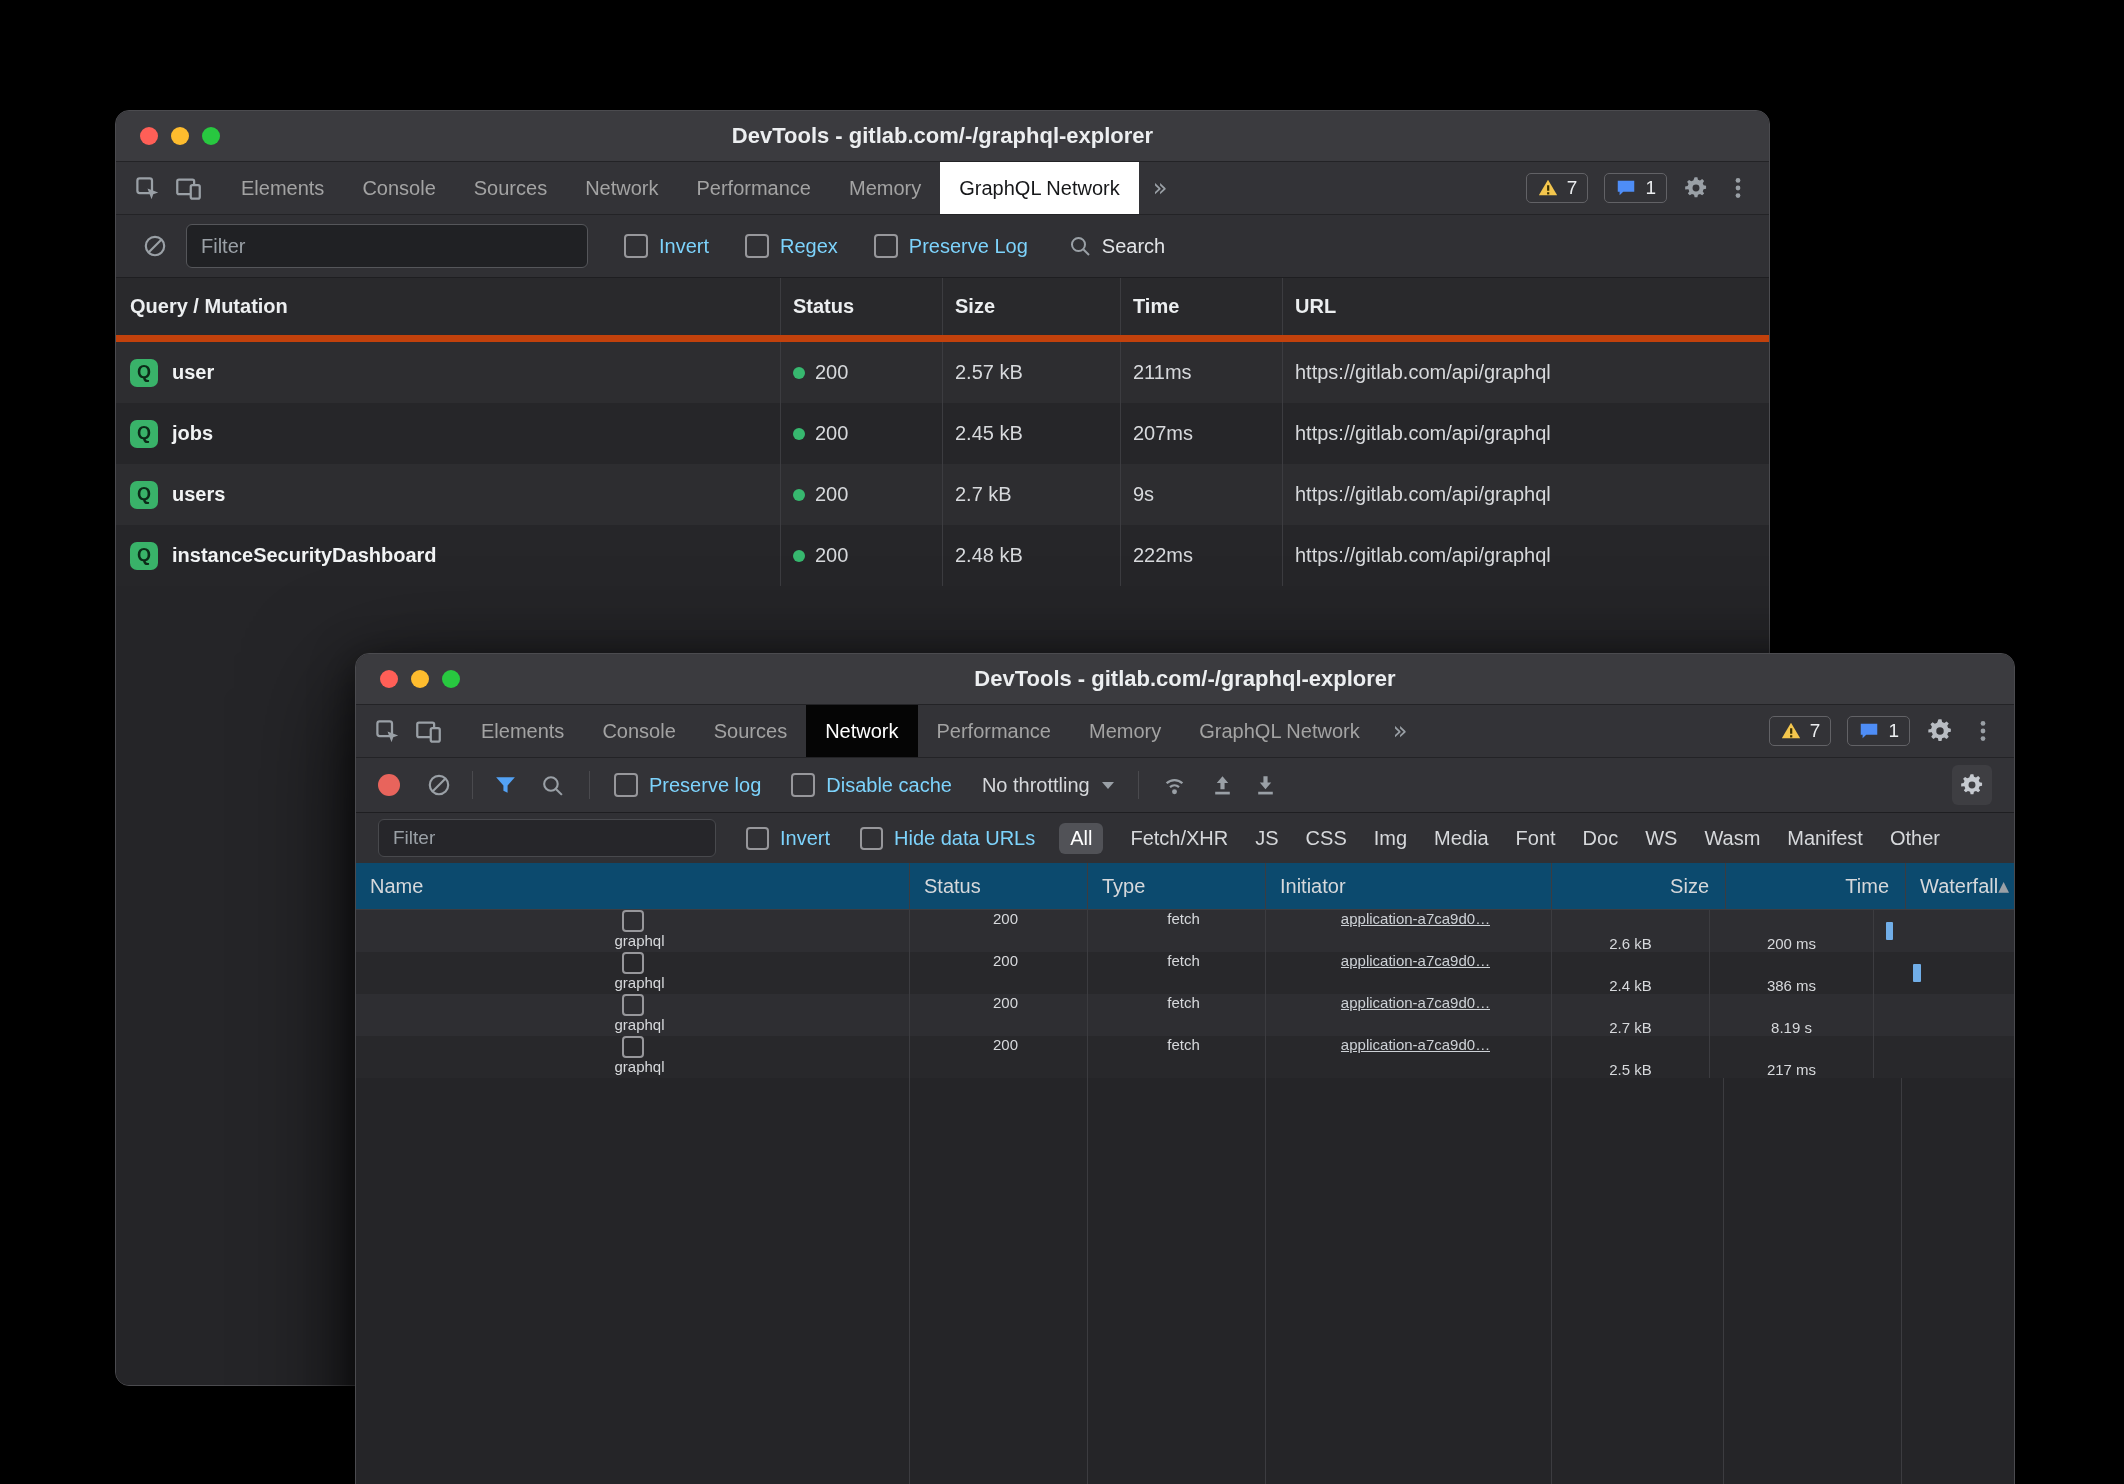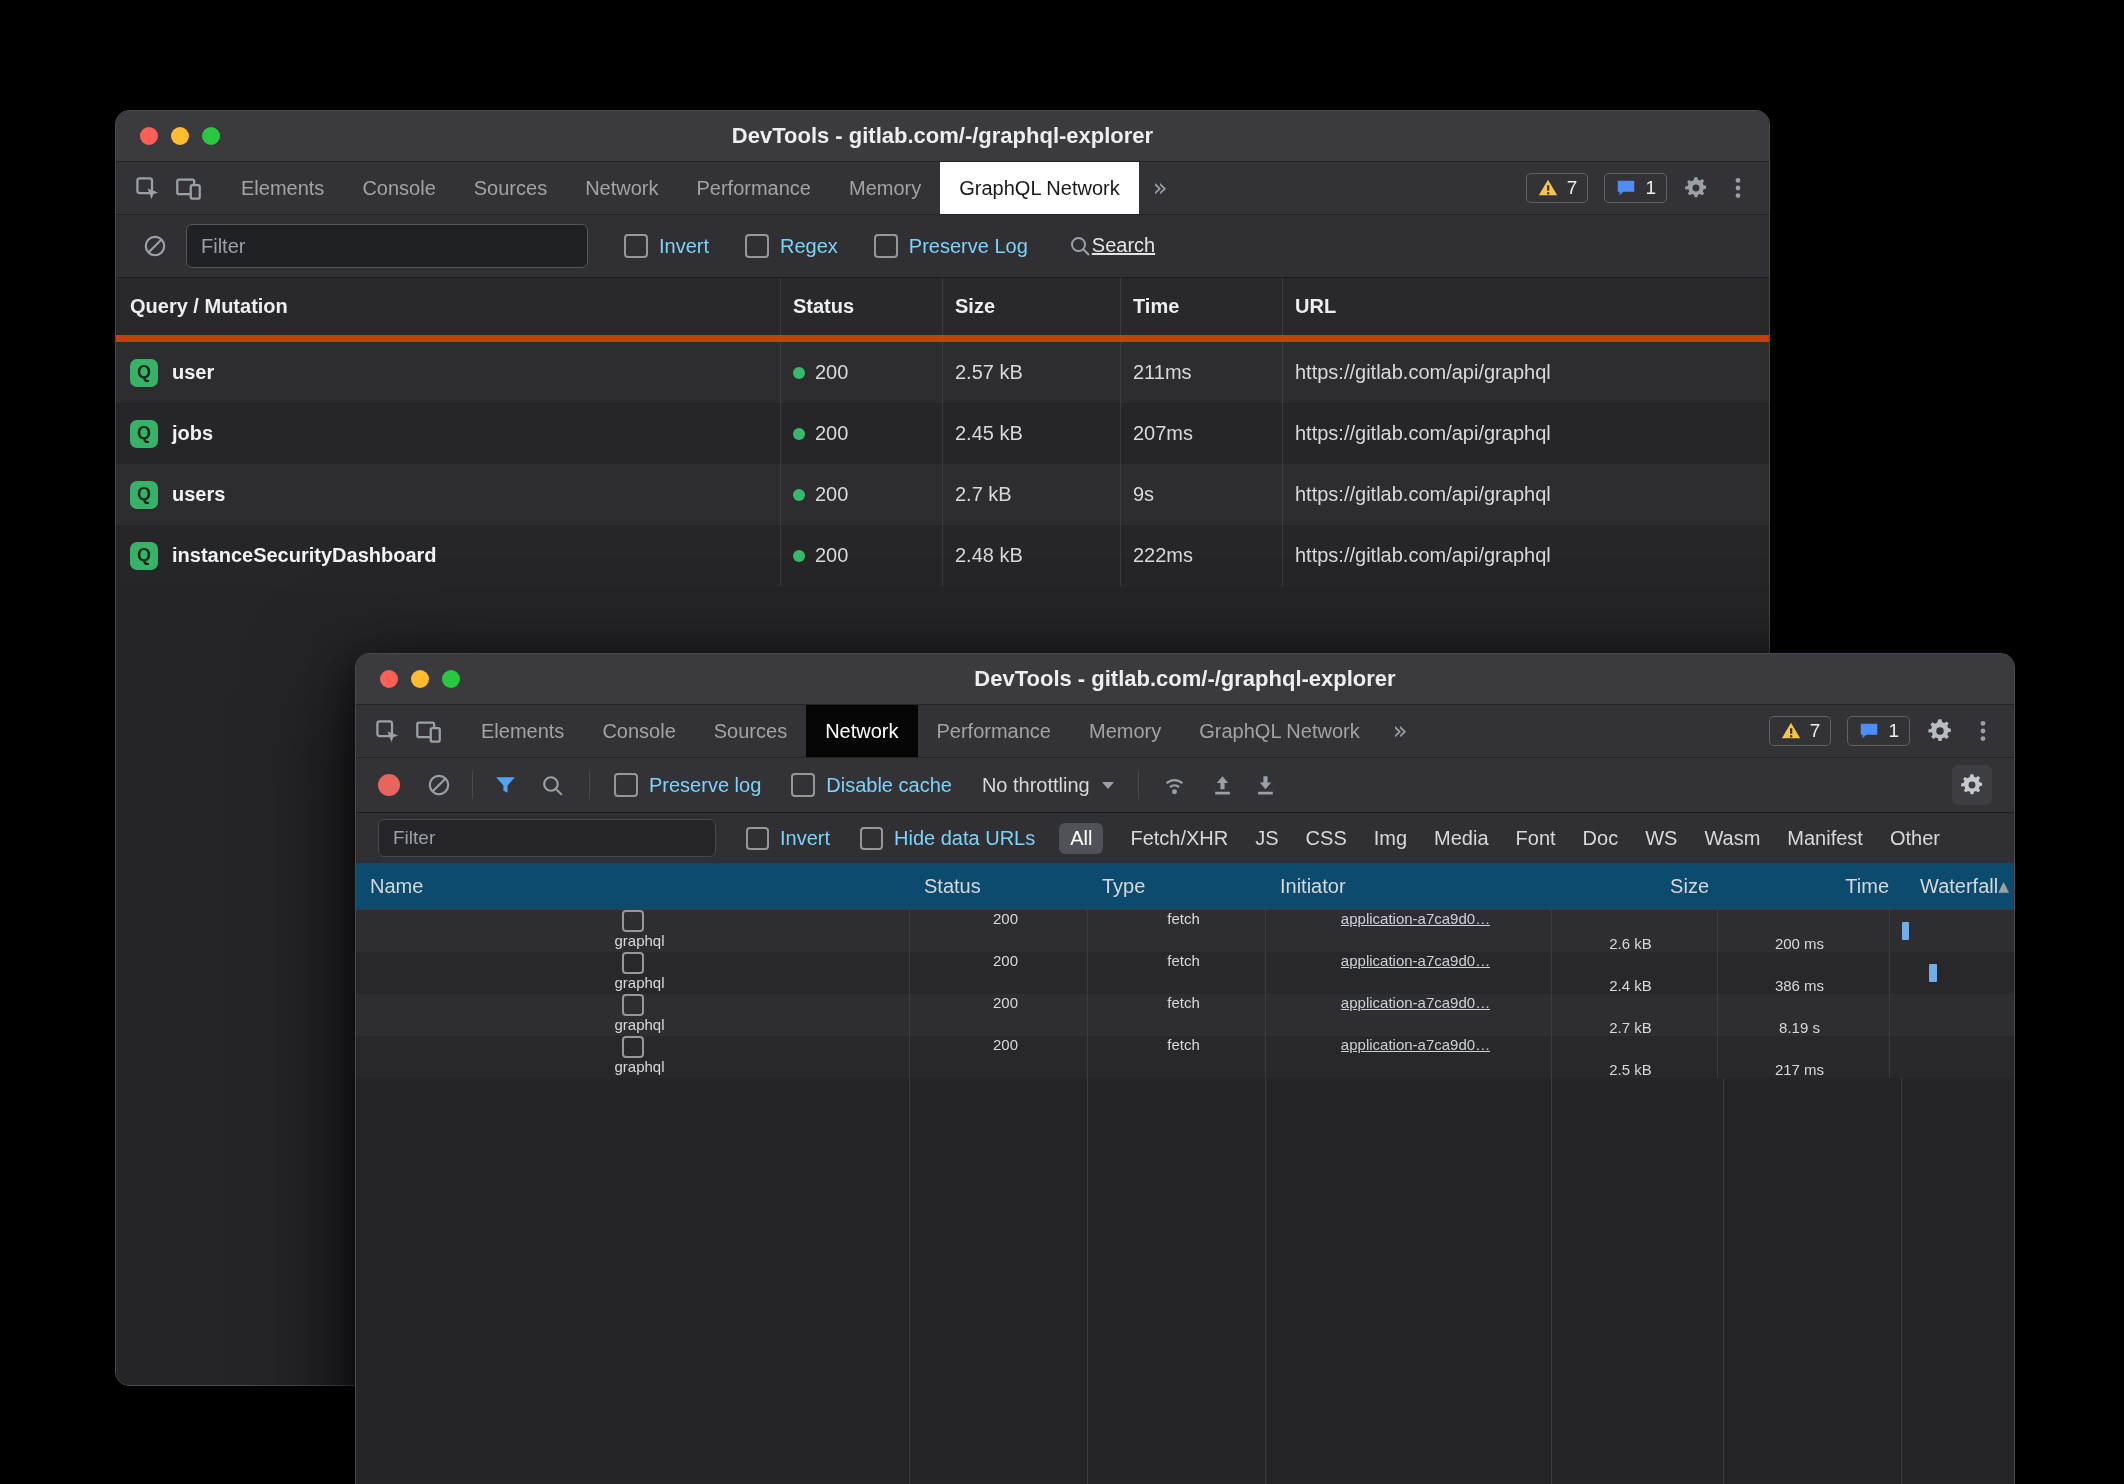--- a/index.html
+++ b/index.html
@@ -40,21 +40,21 @@
   
   .w1-filterbar{height:62px;flex:none;background:#303034;border-bottom:1px solid #1e1e21;
     display:flex;align-items:center;padding:0 26px;}
   .textinput{background:#202124;border:1px solid #55565a;border-radius:6px;color:#e8eaed;
     padding:0 14px;font-size:20px;outline:none;font-family:inherit;}
   .textinput::placeholder{color:#9aa0a6;}
   .w1-filterbar .textinput{width:372px;height:42px;margin-left:18px;}
   .chk{display:flex;align-items:center;gap:11px;font-size:20px;color:#7dd3fc;white-space:nowrap;}
   .box{width:20px;height:20px;border:2px solid #97979b;border-radius:4px;background:transparent;flex:none;}
   .w1-filterbar .chk{margin-left:36px;}
-  .searchgrp{display:flex;align-items:flex-start;margin-left:40px;font-size:20px;color:#e2e4e7;text-decoration:underline;}
+  .searchgrp{display:flex;align-items:flex-end;gap:10px;margin-left:40px;font-size:20px;color:#e2e4e7;}
 
   .w1-table{display:flex;flex-direction:column;flex:1;background:#252528;}
   .w1-hrow{height:57px;flex:none;background:#29292c;border-bottom:7px solid #c2410c;display:flex;}
   .w1-row{height:61px;flex:none;display:flex;}
   .w1-row.odd{background:#2d2d30;} .w1-row.even{background:#262629;}
   .w1c{display:flex;align-items:center;border-right:1px solid #3c3c40;padding-left:12px;overflow:hidden;}
   .w1c1{width:650px;padding-left:14px;} .w1c2{width:149px;} .w1c3{width:165px;} .w1c4{width:149px;}
   .w1c5{flex:1;border-right:none;}
   .w1-hrow .w1c{font-weight:700;font-size:20px;color:#eceef0;}
   .w1-row .w1c{font-size:20px;color:#d7d9dc;}
@@ -87,21 +87,21 @@
 
   .w2-table{display:flex;flex-direction:column;flex:1;background:#252528;}
   .w2-hrow{height:46px;flex:none;background:#0c4a6e;border-bottom:1px solid #3c3c40;display:flex;}
   .w2-row{height:42px;flex:none;display:flex;}
   .w2-row.odd{background:#2e2e32;} .w2-row.even{background:#28282b;}
   .w2c{display:flex;align-items:center;border-right:1px solid #3c3c40;padding-left:14px;overflow:hidden;}
   .w2c1{width:539px;} .w2c2{width:163px;} .w2c3{width:163px;} .w2c4{width:271px;}
   .w2c5{width:157px;} .w2c6{width:163px;} .w2c7{flex:1;border-right:none;position:relative;}
   .w2-hrow .w2c{font-size:20px;color:#d6d8db;}
   .w2-row .w2c{font-size:15px;color:#d7d9dc;flex-direction:column;}
-  .w2c.num{justify-content:flex-end;padding-right:8px;padding-left:0;}
+  .w2c.num{justify-content:flex-end;padding-right:0;padding-left:0;}
   .w2-hrow .w2c5,.w2-hrow .w2c6{justify-content:flex-end;padding-right:16px;padding-left:0;}
   .w2-hrow .w2c7{justify-content:space-between;padding-right:12px;}
   .sorticon{font-size:14px;color:#9aa0a6;font-family:"DejaVu Sans",sans-serif;}
   .rowbox{width:18px;height:18px;border:2px solid #97979b;border-radius:4px;margin-right:14px;flex:none;}
   .initlink{color:#cdd1d6;text-decoration:underline;white-space:nowrap;overflow:hidden;text-overflow:ellipsis;}
   .wf-bar{position:absolute;top:50%;transform:translateY(-50%);height:18px;border-radius:1px;}
   .w2-filler{flex:1;display:flex;min-height:200px;}
   .w2-filler .w2c{border-right:1px solid #3c3c40;}
   .w2-filler .w2c7{border-right:none;}
 

